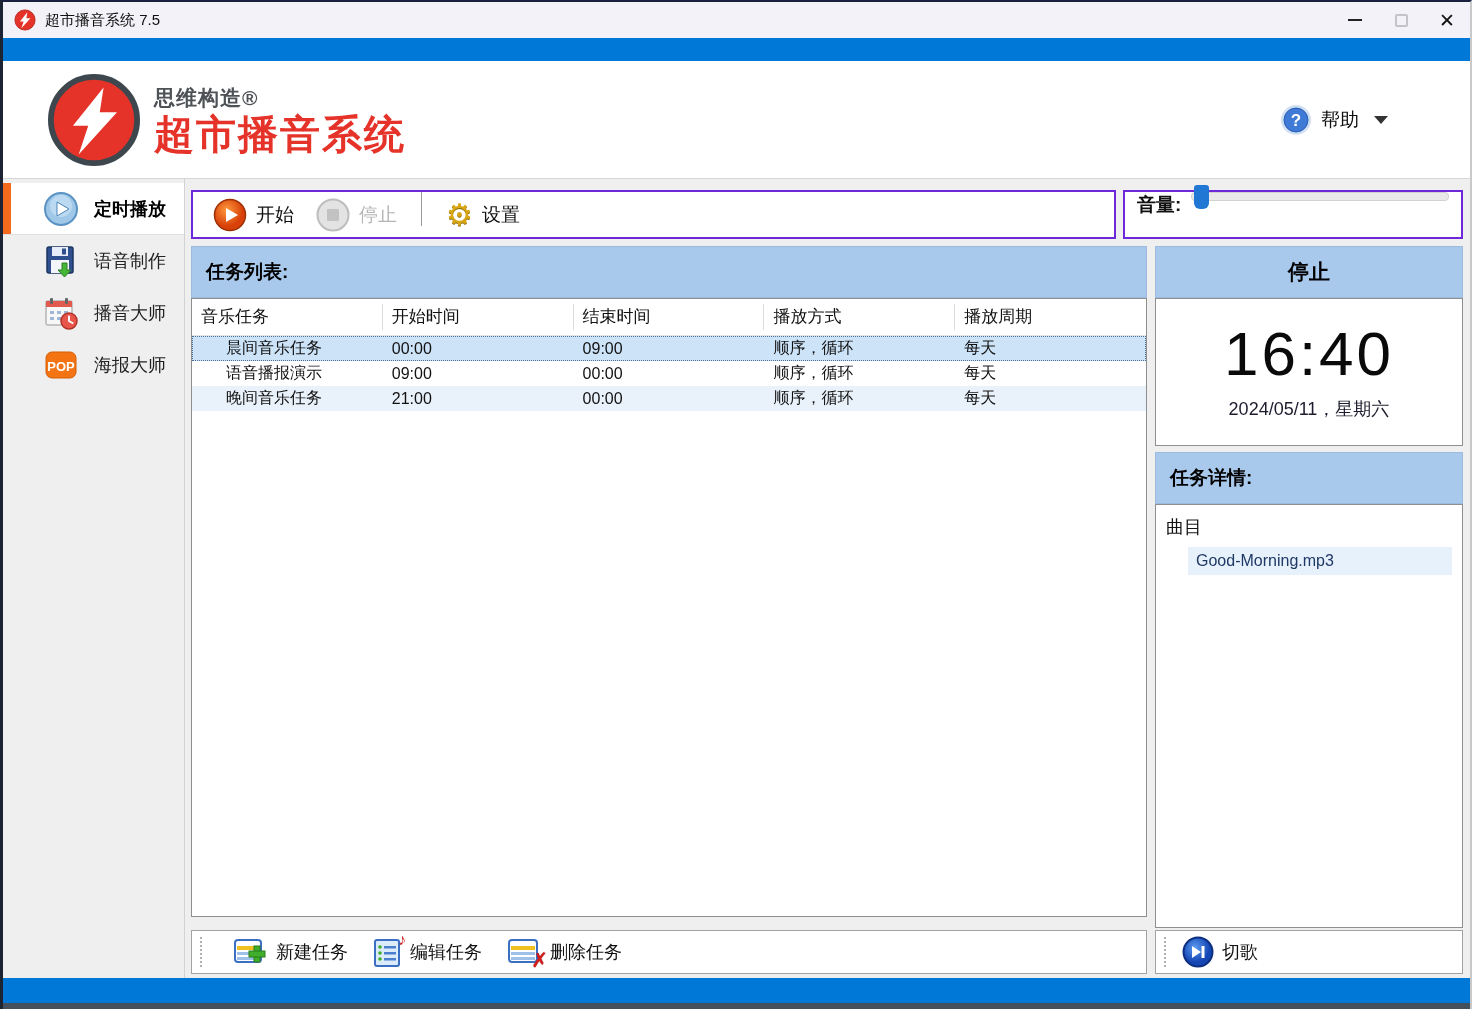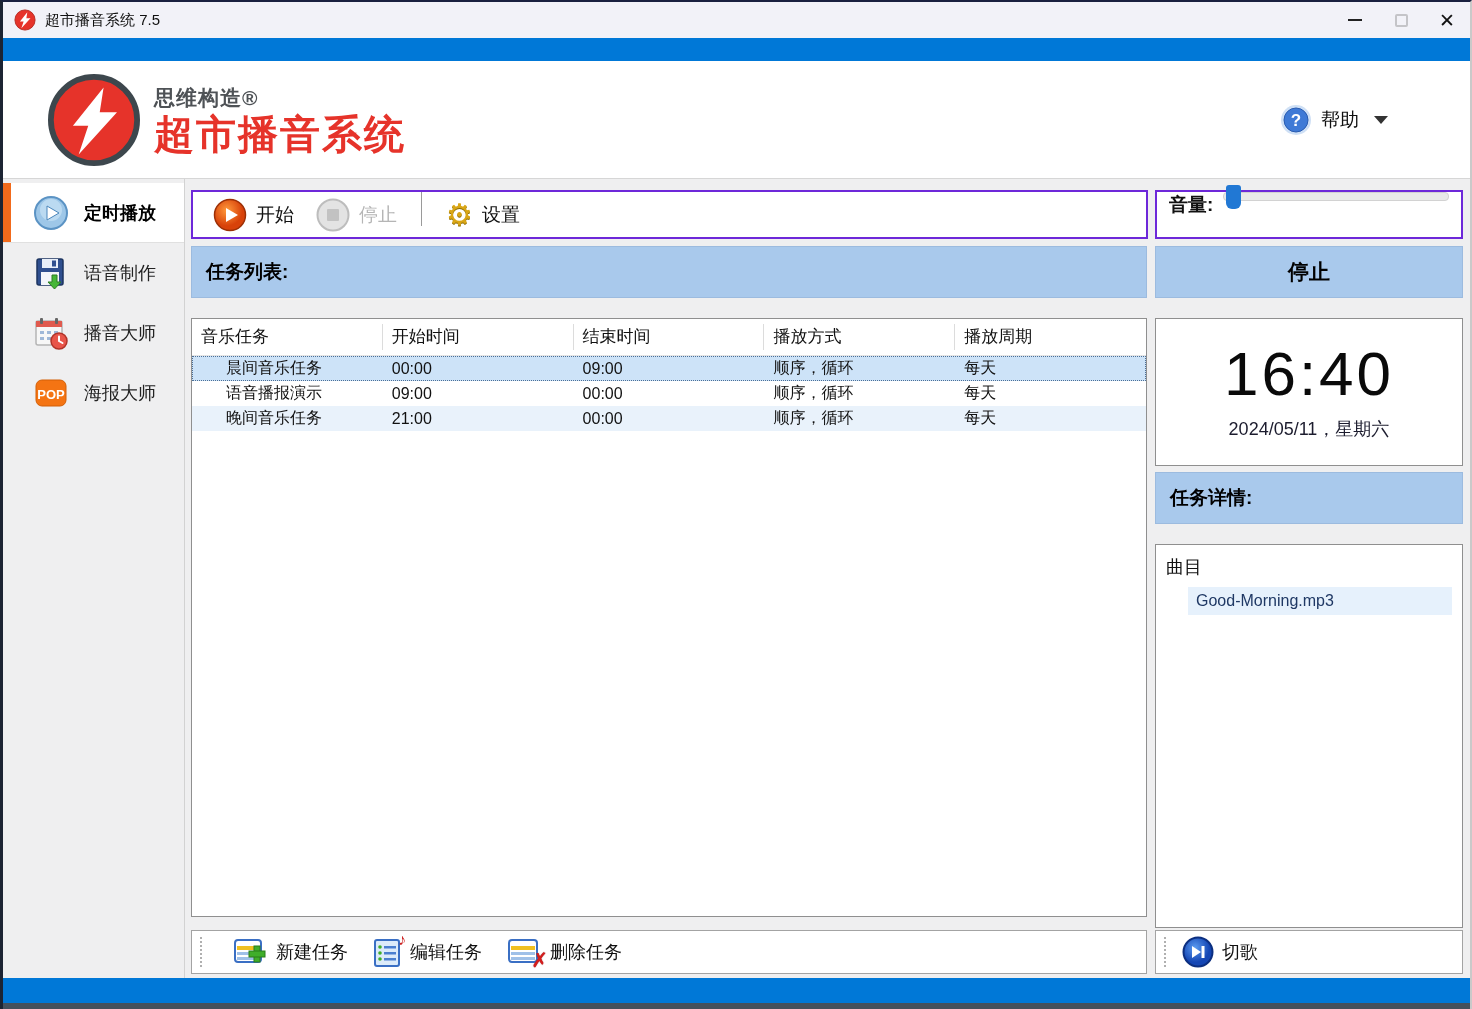--- a/index.html
+++ b/index.html
@@ -30,46 +30,46 @@
   .brand-text { margin-left:14px; }
   .brand-company { font-size:21px; font-weight:700; color:#4e5256; letter-spacing:1px; }
   .brand-product { font-size:40px; font-weight:700; color:#e6332a; letter-spacing:2px; line-height:1.1; }
   .help { margin-left:auto; margin-right:82px; display:flex; align-items:center; gap:9px; cursor:pointer; }
   .help-label { font-size:19px; color:#111; }
   .caret { width:0; height:0; border-left:7px solid transparent; border-right:7px solid transparent; border-top:8px solid #333; margin-left:6px; }
 
   
   .content { flex:1; display:flex; min-height:0; }
   .sidebar { width:182px; background:#efeff0; border-right:1px solid #d2d2d2; padding-top:4px; flex:0 0 auto; }
-  .nav-item { height:60px; display:flex; align-items:center; padding-left:30px; gap:15px; cursor:pointer; position:relative; }
+  .nav-item { height:52px; display:flex; align-items:center; padding-left:40px; gap:15px; cursor:pointer; position:relative; }
   .nav-item .nav-label { font-size:18px; color:#222; }
   .nav-item.active { background:#fff; border-bottom:1px solid #e0e0e0; }
   .nav-item.active::before { content:""; position:absolute; left:0; top:0; bottom:0; width:8px; background:#f26a1b; }
   .nav-item.active .nav-label { font-weight:700; color:#000; }
   .nav-ico { width:36px; height:36px; flex:0 0 auto; display:flex; align-items:center; justify-content:center; }
 
   .main { flex:1; display:flex; flex-direction:column; padding:11px 7px 4px 6px; min-width:0; }
   .toolbar-row { display:flex; gap:7px; height:49px; margin-bottom:7px; flex:0 0 auto; }
   .toolbox { background:#fff; border:2px solid #6d28d9; display:flex; }
   .toolbox.left { flex:1; padding-left:14px; gap:10px; }
-  .toolbox.right { width:308px; padding:0 12px; gap:10px; }
+  .toolbox.right { width:340px; padding:0 12px; gap:10px; }
   .tool-btn { display:flex; align-items:center; gap:9px; cursor:pointer; padding:2px 6px; }
   .tool-btn .tool-label { font-size:19px; color:#111; }
   .tool-btn.disabled { cursor:default; }
   .tool-btn.disabled .tool-label { color:#b5b5b5; }
   .tb-sep { width:1px; height:34px; background:#9a9a9a; margin:0 8px; }
   .vol-label { font-size:19px; font-weight:700; color:#111; white-space:nowrap; }
   .vol-track { flex:1; height:9px; background:#e9e9e9; border:1px solid #d2d2d2; border-radius:4px; position:relative; cursor:pointer; }
   .vol-thumb { position:absolute; top:-8px; left:2px; width:15px; height:24px; background:#2178d4; border-radius:3px 3px 6px 6px; }
 
   .cols { flex:1; display:flex; gap:8px; min-height:0; }
   .tasks-col { flex:1; display:flex; flex-direction:column; min-width:0; }
   .side-col { width:308px; display:flex; flex-direction:column; flex:0 0 auto; }
 
-  .band { height:52px; background:#a9c9ec; border:1px solid #9cbbdf; display:flex; align-items:center; padding-left:14px; font-size:19px; font-weight:700; color:#000; margin-bottom:20px; flex:0 0 auto; }
+  .band { height:52px; background:#a9c9ec; border:1px solid #9cbbdf; display:flex; align-items:center; padding-left:14px; font-size:19px; font-weight:700; color:#000; margin-bottom:0; flex:0 0 auto; }
   .band.center { justify-content:center; padding-left:0; font-size:21px; }
 
   .table-panel { flex:1; background:#fff; border:1px solid #8f8f8f; display:flex; flex-direction:column; min-height:0; margin-bottom:13px; }
   .thead { display:flex; height:37px; align-items:center; border-bottom:1px solid #e4e4e4; flex:0 0 auto; }
   .th { font-size:17px; color:#111; padding-left:9px; height:26px; line-height:26px; border-right:1px solid #dcdcdc; }
   .th:last-child { border-right:none;font-family:Liberation Serif, serif; }
   .col-0 { width:20%; } .col-1 { width:20%; } .col-2 { width:20%; } .col-3 { width:20%; } .col-4 { width:20%; }
   .trow { display:flex; height:25px; align-items:center; font-size:16px; color:#111; cursor:default; }
   .trow .td { padding-left:9px; overflow:hidden; white-space:nowrap; }
   .trow .td:first-child { padding-left:34px; }

